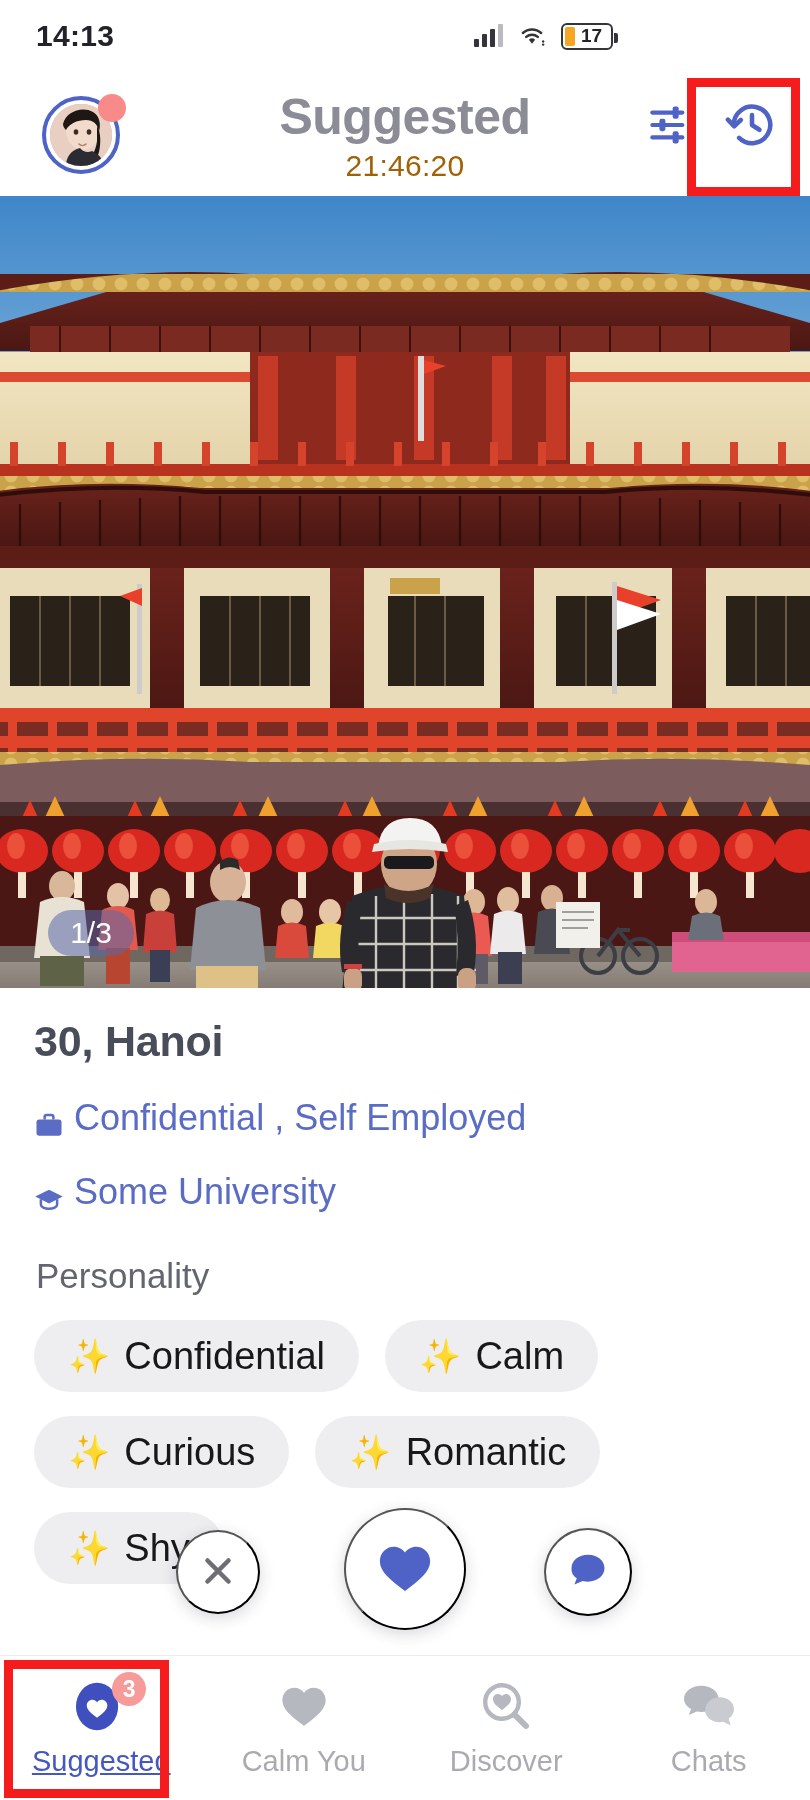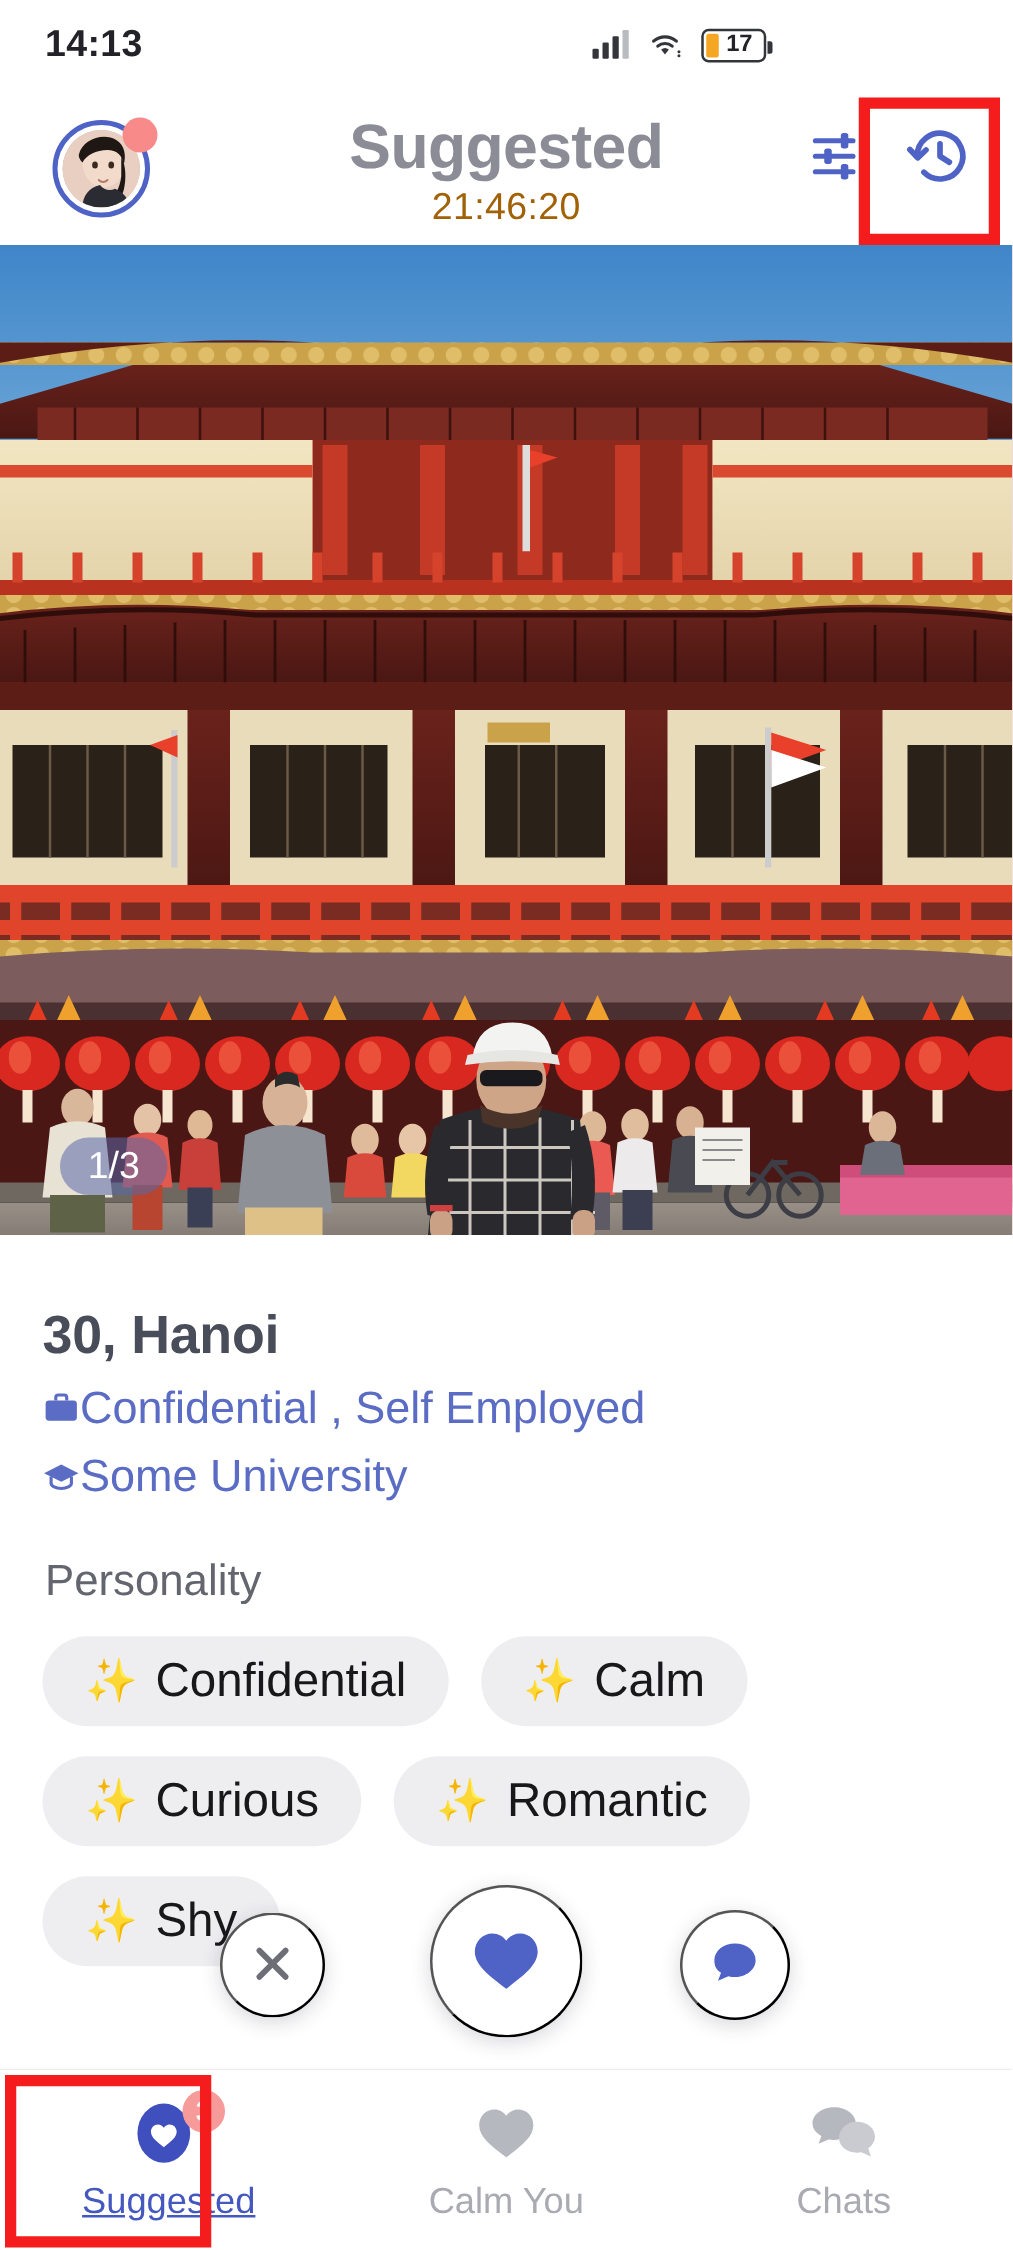--- a/index.html
+++ b/index.html
@@ -227,27 +227,28 @@
     position: absolute;
     top: 988px; left: 0;
     width: 810px;
     padding: 0 34px;
     background: #ffffff;
   }
   .profile-name {
     font-size: 43px;
     font-weight: bold;
     color: #494c59;
-    margin-top: 56px;
+    margin-top: 29px;
     letter-spacing: -0.2px;
   }
   .meta-row {
     display: flex;
-    align-items: center;
-    margin-top: 11px;
+    align-items: flex-end;
+    gap: 10px;
+    margin-top: 30px;
   }
   .meta-row .meta-text {
     font-size: 36px;
     color: #5a6cc4;
     line-height: 44px;
   }
   .meta-ico { width: 30px; height: 30px; flex: none; }
 
   .section-label {
     font-size: 35px;
@@ -910,20 +911,30 @@
 
     <div class="nav-item">
       <div class="nav-icon-wrap">
         <svg viewBox="0 0 24 22" width="50" height="46">
           <path d="M12 20.5 C6 16 1.6 12.6 1.6 8.2 1.6 4.8 4.2 2.2 7.4 2.2c2 0 3.6 1 4.6 2.4 1-1.4 2.6-2.4 4.6-2.4 3.2 0 5.8 2.6 5.8 6 0 4.4-4.4 7.8-10.4 12.3z" fill="#b6b8bf"></path>
         </svg>
       </div>
       <div class="nav-label">Calm You</div>
     </div>
 
+    <div class="nav-item">
+      <div class="nav-icon-wrap">
+        <svg viewBox="0 0 26 26" width="52" height="52">
+          <circle cx="11" cy="11" r="8.4" fill="none" stroke="#b6b8bf" stroke-width="2.2"></circle>
+          <path d="M11 15 C8.2 12.9 6.5 11.4 6.5 9.6 c0-1.5 1.1-2.6 2.5-2.6.9 0 1.6.5 2 1.1.4-.6 1.1-1.1 2-1.1 1.4 0 2.5 1.1 2.5 2.6 0 1.8-1.7 3.3-4.5 5.4z" fill="#b6b8bf"></path>
+          <line x1="17.3" y1="17.3" x2="23" y2="23" stroke="#b6b8bf" stroke-width="3" stroke-linecap="round"></line>
+        </svg>
+      </div>
+      <div class="nav-label">Discover</div>
+    </div>
 
     <div class="nav-item">
       <div class="nav-icon-wrap">
         <svg viewBox="0 0 28 26" width="54" height="50">
           <path d="M10 2.5c5 0 9 3 9 6.8 0 3.7-4 6.8-9 6.8-.8 0-1.6-.1-2.3-.2l-4.2 1.8 1.2-3.2C2.3 13.2 1 11.2 1 9.3 1 5.5 5 2.5 10 2.5z" fill="#b6b8bf"></path>
           <path d="M19.5 8.5c4.4 0 7.5 2.8 7.5 6.2 0 2-1.1 3.7-2.8 4.9l1.1 3.4-4-1.8c-.6.1-1.2.2-1.8.2-4.4 0-7.5-2.8-7.5-6.2s3.1-6.7 7.5-6.7z" fill="#c9cbd1"></path>
         </svg>
       </div>
       <div class="nav-label">Chats</div>
     </div>

